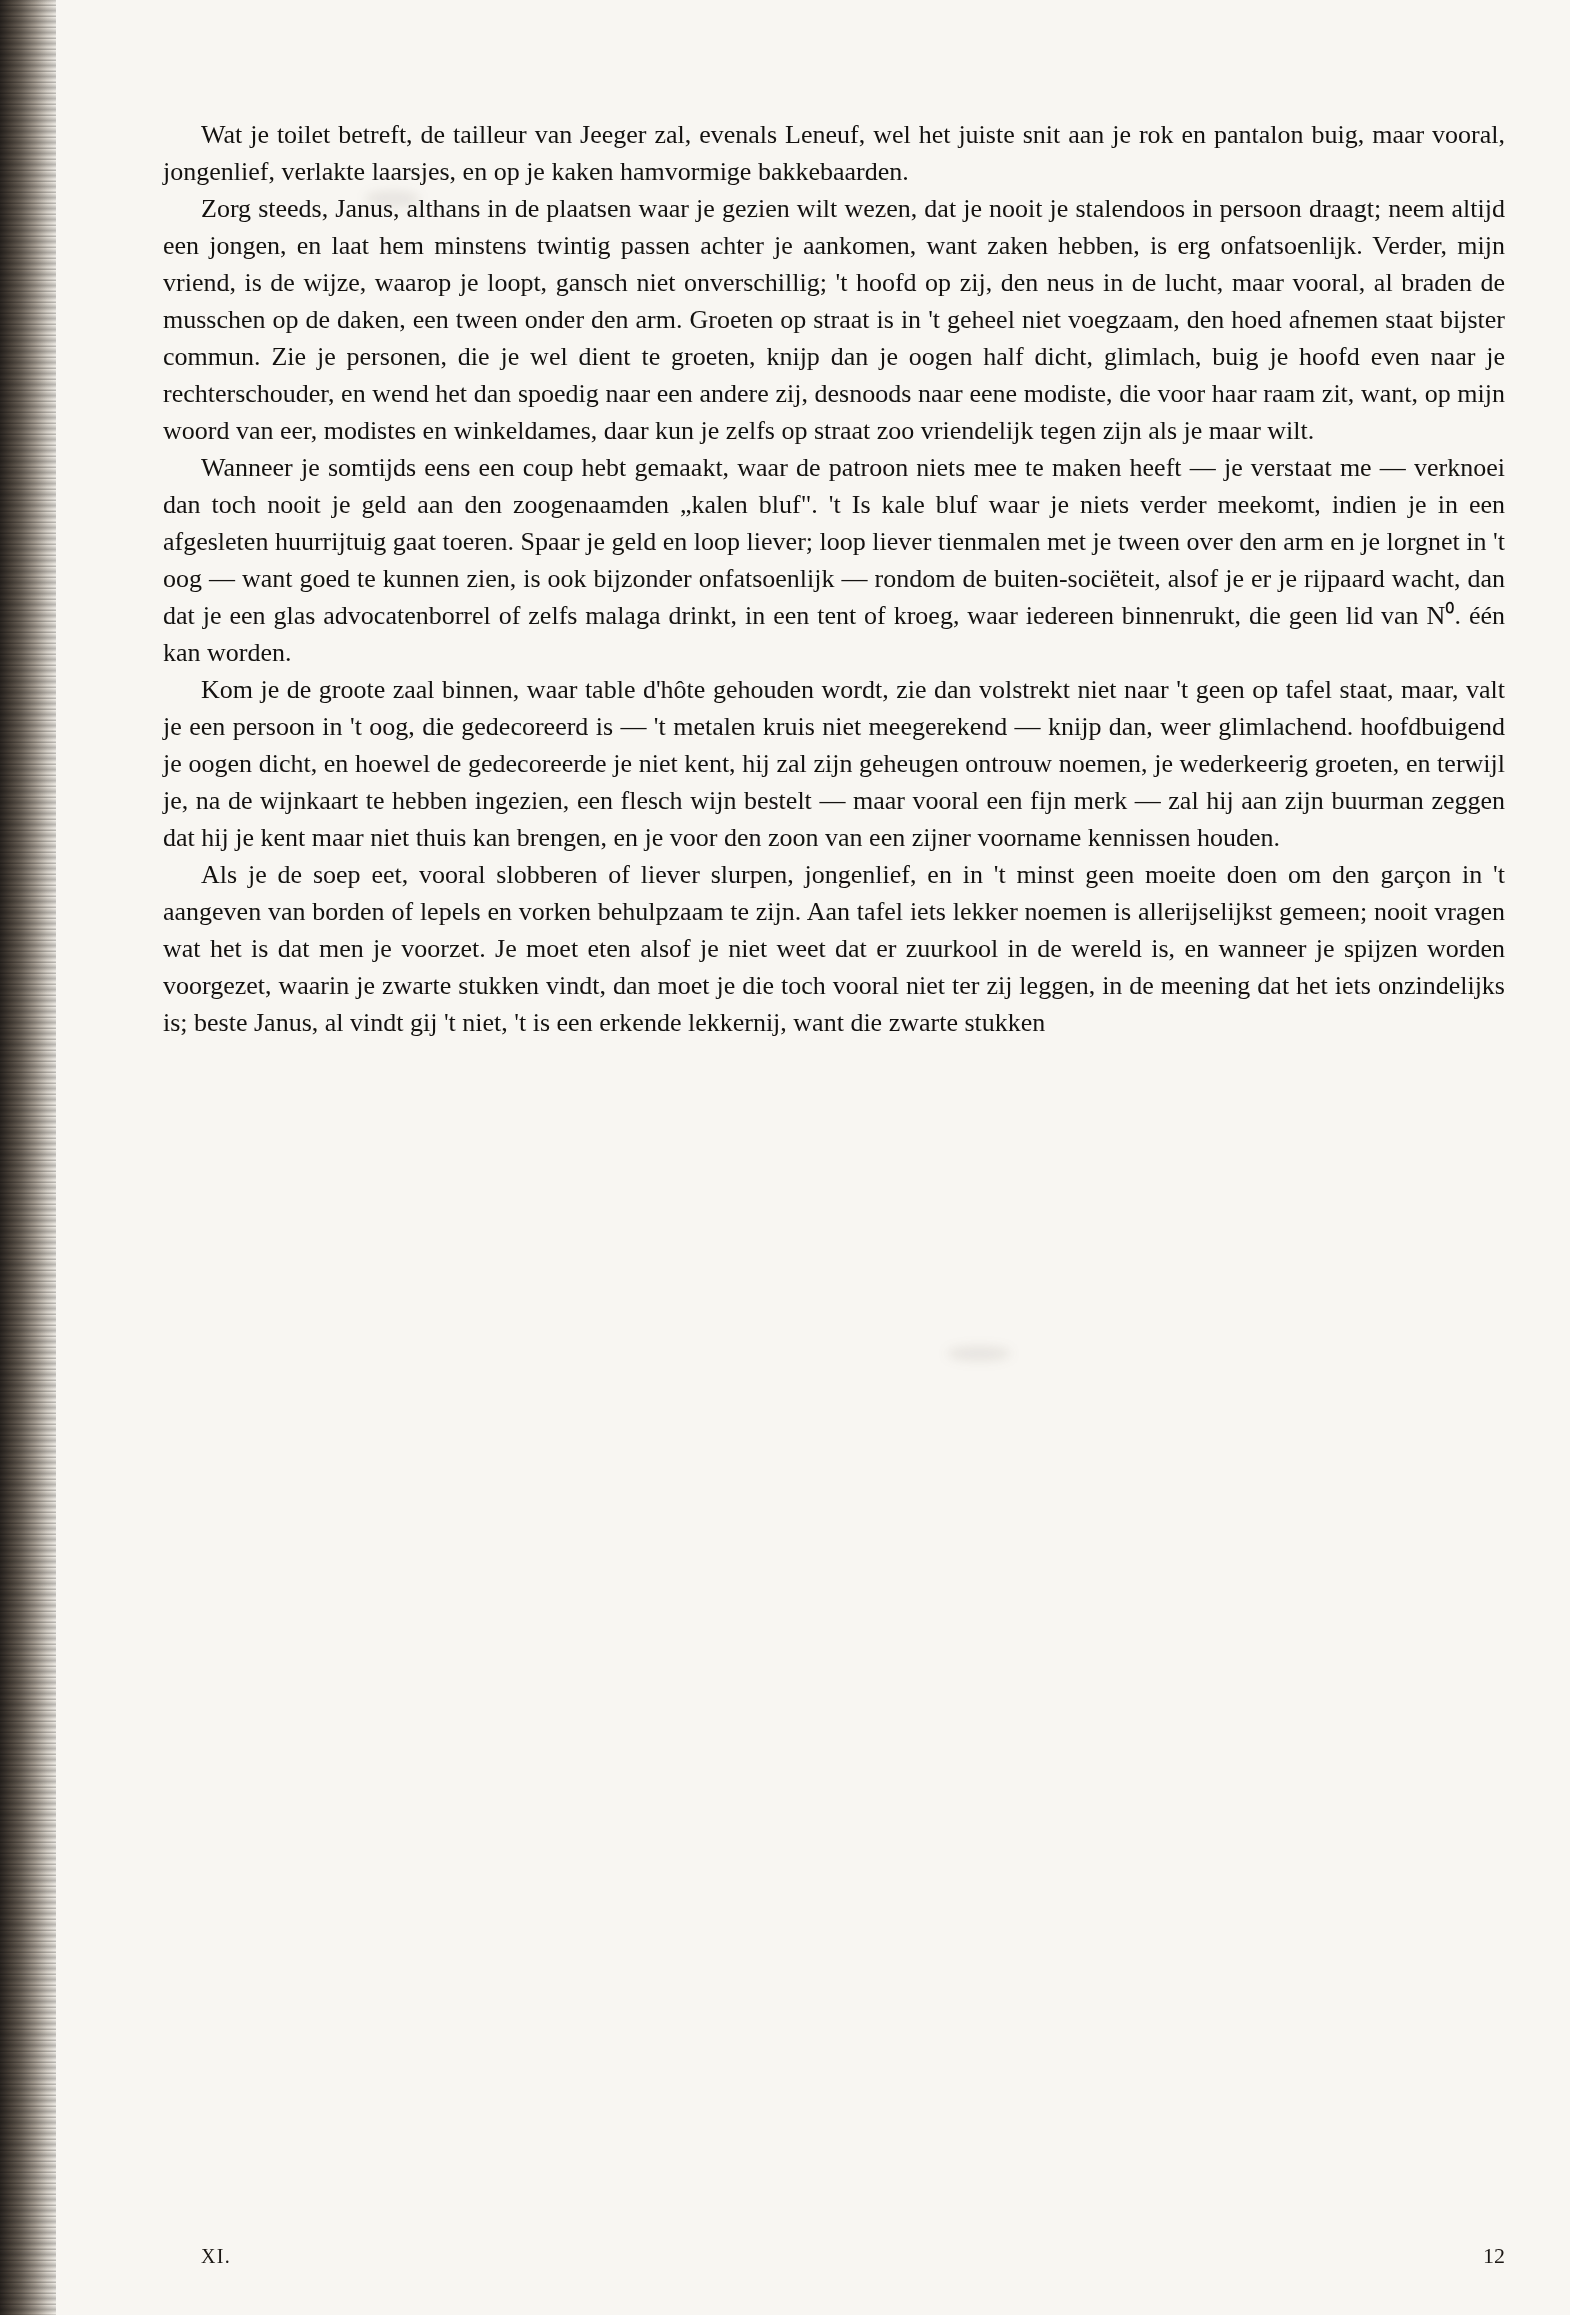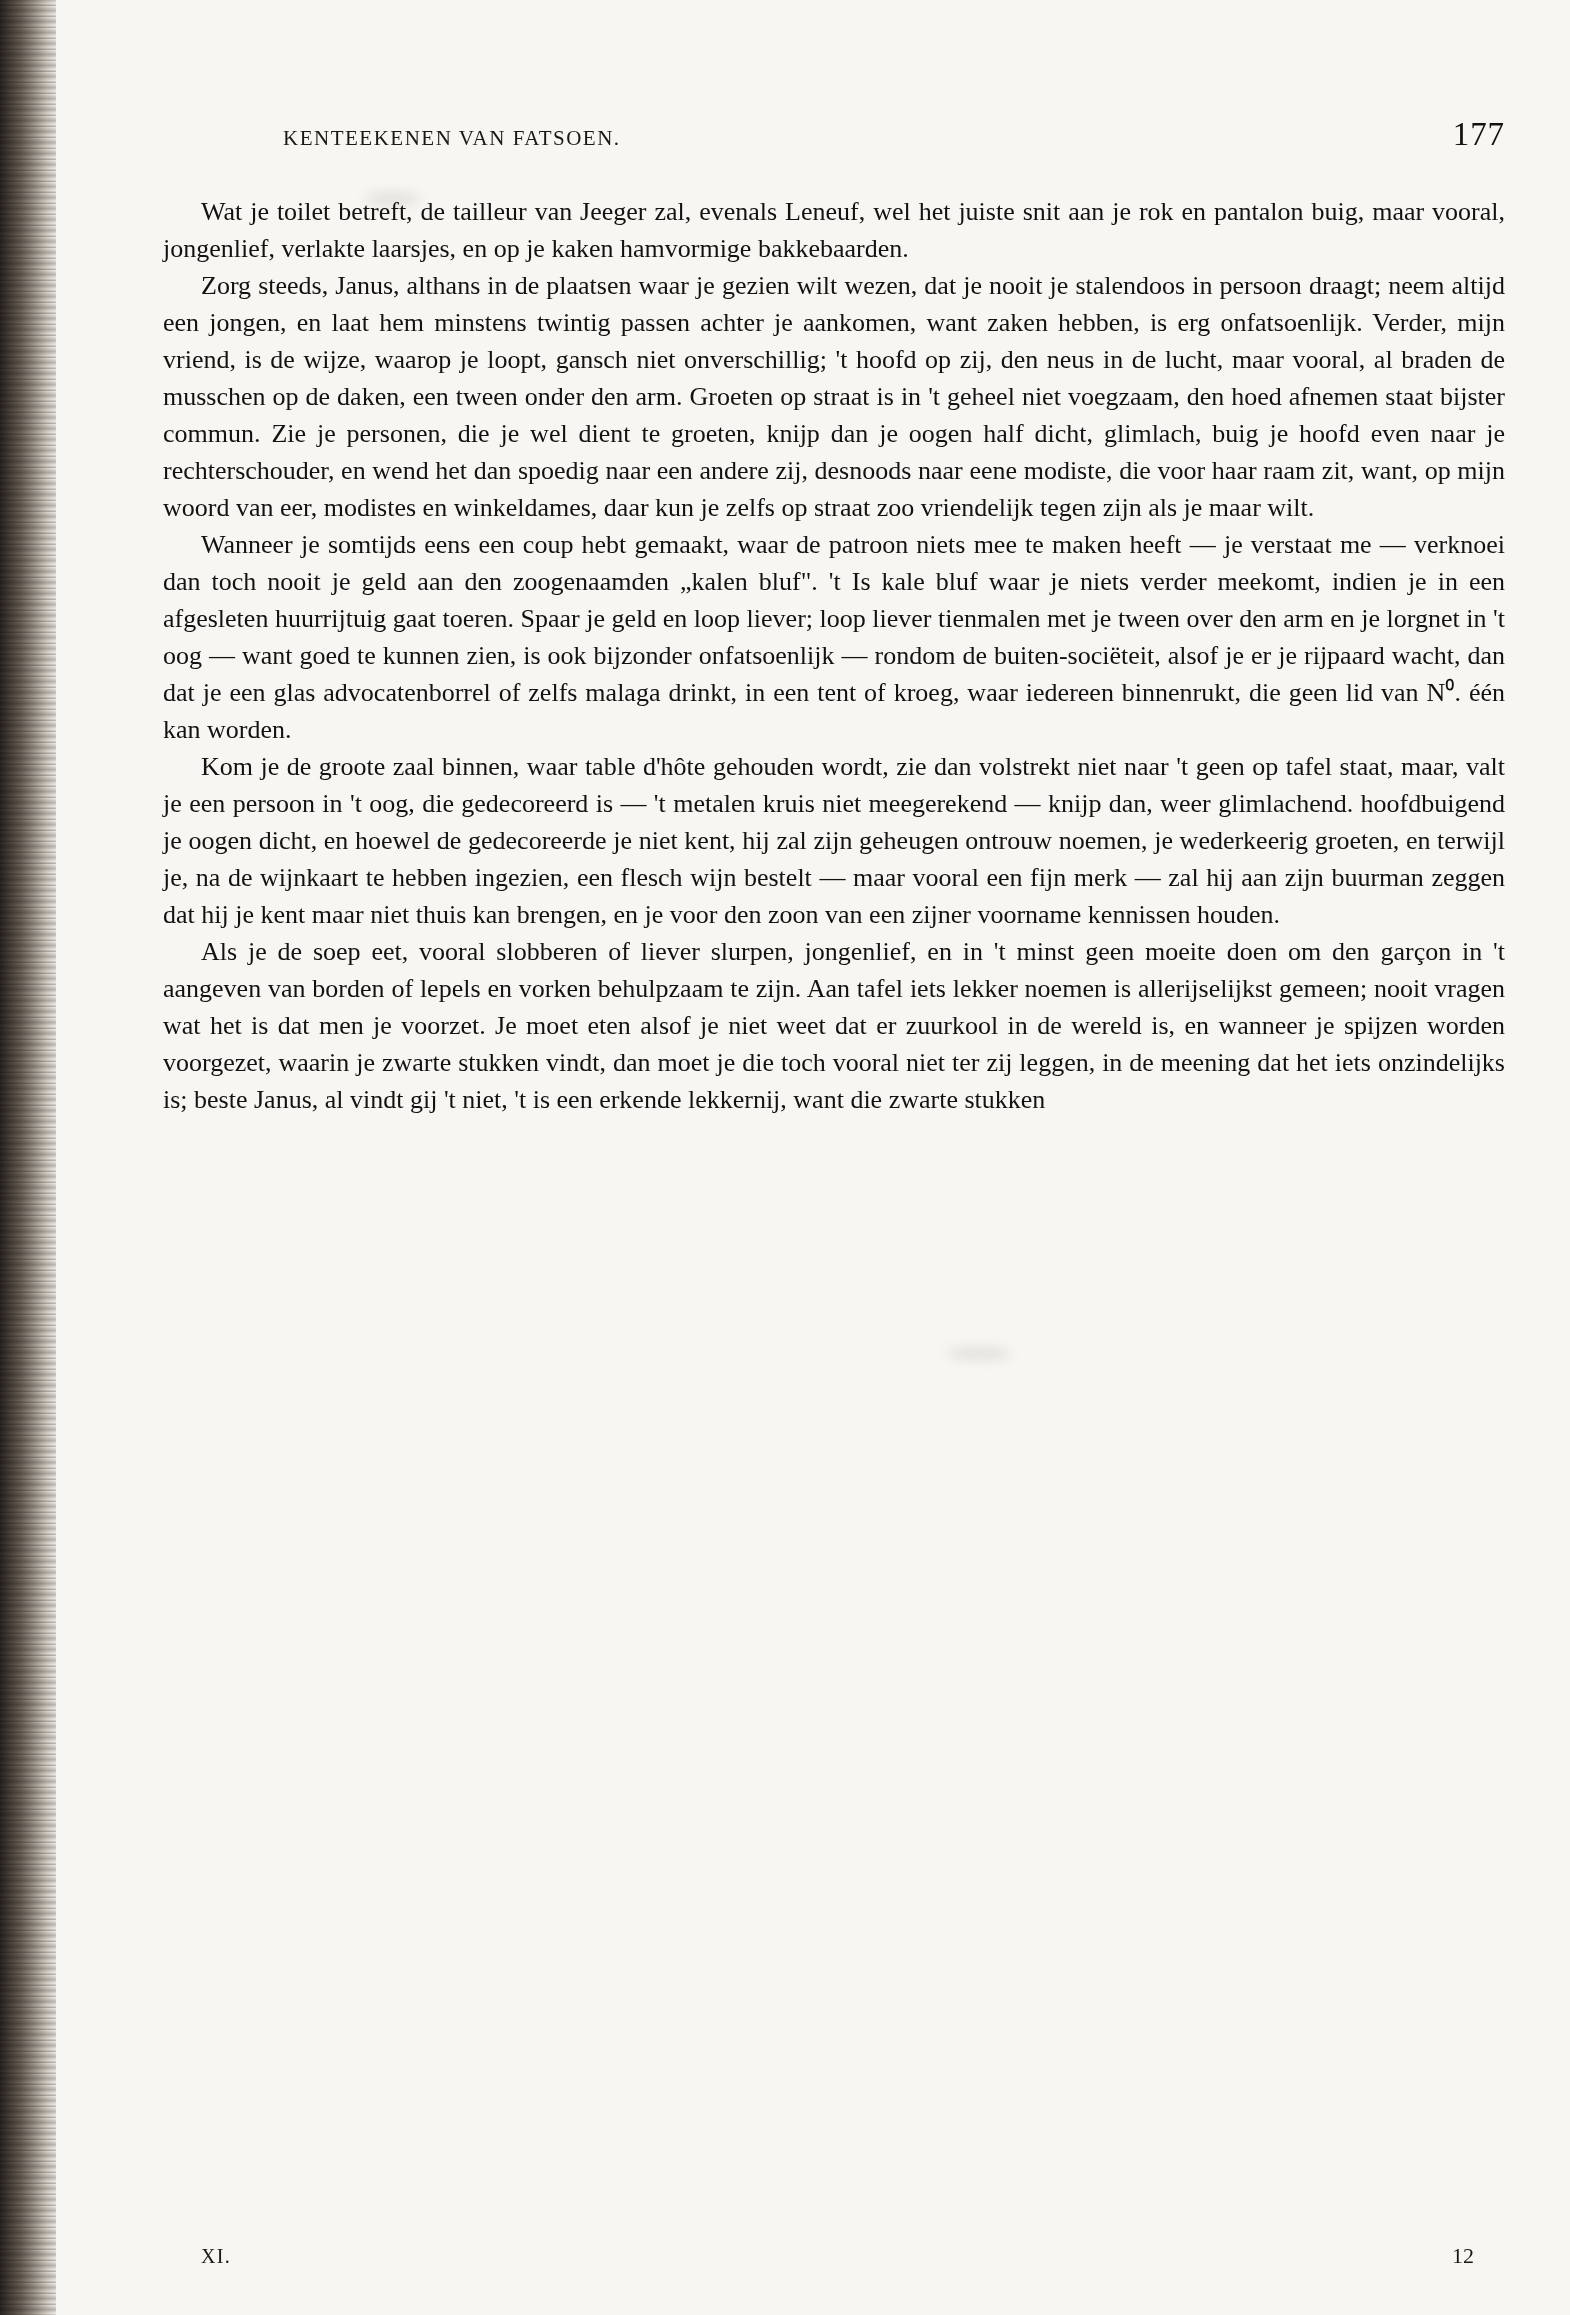--- a/index.html
+++ b/index.html
@@ -104,21 +104,20 @@
     color: #1b1714;
     gap: 23px;
   }
   .signature-mark {
     font-size: 20px;
     letter-spacing: 1.3px;
     margin-left: 38px;
   }
   .folio-right {
     font-size: 22px;
-    margin-right: 31px;
   }
   
   .blotch {
     position: absolute;
     background: rgba(90, 80, 70, 0.10);
     border-radius: 50%;
     filter: blur(5.5px);
     pointer-events: none;
   }
 </style>
@@ -129,24 +128,20 @@
   <div class="binding-edge">
     <div class="binding-noise"></div>
   </div>
 
   <div class="sheet">
     <div class="blotch" style="left:309px; top:191px; width:55px; height:16.4px;"></div>
     <div class="blotch" style="left:891px; top:1346px; width:64px; height:14.5px;"></div>
 
     <div class="content">
 
-      <div class="header-row">
-        <div class="running-head">KENTEEKENEN VAN FATSOEN.</div>
-        <div class="page-number">177</div>
-      </div>
 
       <div class="body-text">
         <p>Wat je toilet betreft, de tailleur van Jeeger zal, evenals Leneuf, wel het juiste snit aan je rok en pantalon buig, maar vooral, jongenlief, verlakte laarsjes, en op je kaken hamvormige bakkebaarden.</p>
         <p>Zorg steeds, Janus, althans in de plaatsen waar je gezien wilt wezen, dat je nooit je stalendoos in persoon draagt; neem altijd een jongen, en laat hem minstens twintig passen achter je aankomen, want zaken hebben, is erg onfatsoenlijk. Verder, mijn vriend, is de wijze, waarop je loopt, gansch niet onverschillig; 't hoofd op zij, den neus in de lucht, maar vooral, al braden de musschen op de daken, een tween onder den arm. Groeten op straat is in 't geheel niet voegzaam, den hoed afnemen staat bijster commun. Zie je personen, die je wel dient te groeten, knijp dan je oogen half dicht, glimlach, buig je hoofd even naar je rechterschouder, en wend het dan spoedig naar een andere zij, desnoods naar eene modiste, die voor haar raam zit, want, op mijn woord van eer, modistes en winkeldames, daar kun je zelfs op straat zoo vriendelijk tegen zijn als je maar wilt.</p>
         <p>Wanneer je somtijds eens een coup hebt gemaakt, waar de patroon niets mee te maken heeft — je verstaat me — verknoei dan toch nooit je geld aan den zoogenaamden „kalen bluf". 't Is kale bluf waar je niets verder meekomt, indien je in een afgesleten huurrijtuig gaat toeren. Spaar je geld en loop liever; loop liever tienmalen met je tween over den arm en je lorgnet in 't oog — want goed te kunnen zien, is ook bijzonder onfatsoenlijk — rondom de buiten-sociëteit, alsof je er je rijpaard wacht, dan dat je een glas advocatenborrel of zelfs malaga drinkt, in een tent of kroeg, waar iedereen binnenrukt, die geen lid van N⁰. één kan worden.</p>
         <p>Kom je de groote zaal binnen, waar table d'hôte gehouden wordt, zie dan volstrekt niet naar 't geen op tafel staat, maar, valt je een persoon in 't oog, die gedecoreerd is — 't metalen kruis niet meegerekend — knijp dan, weer glimlachend. hoofdbuigend je oogen dicht, en hoewel de gedecoreerde je niet kent, hij zal zijn geheugen ontrouw noemen, je wederkeerig groeten, en terwijl je, na de wijnkaart te hebben ingezien, een flesch wijn bestelt — maar vooral een fijn merk — zal hij aan zijn buurman zeggen dat hij je kent maar niet thuis kan brengen, en je voor den zoon van een zijner voorname kennissen houden.</p>
         <p>Als je de soep eet, vooral slobberen of liever slurpen, jongenlief, en in 't minst geen moeite doen om den garçon in 't aangeven van borden of lepels en vorken behulpzaam te zijn. Aan tafel iets lekker noemen is allerijselijkst gemeen; nooit vragen wat het is dat men je voorzet. Je moet eten alsof je niet weet dat er zuurkool in de wereld is, en wanneer je spijzen worden voorgezet, waarin je zwarte stukken vindt, dan moet je die toch vooral niet ter zij leggen, in de meening dat het iets onzindelijks is; beste Janus, al vindt gij 't niet, 't is een erkende lekkernij, want die zwarte stukken</p>
       </div>
 
     </div>

